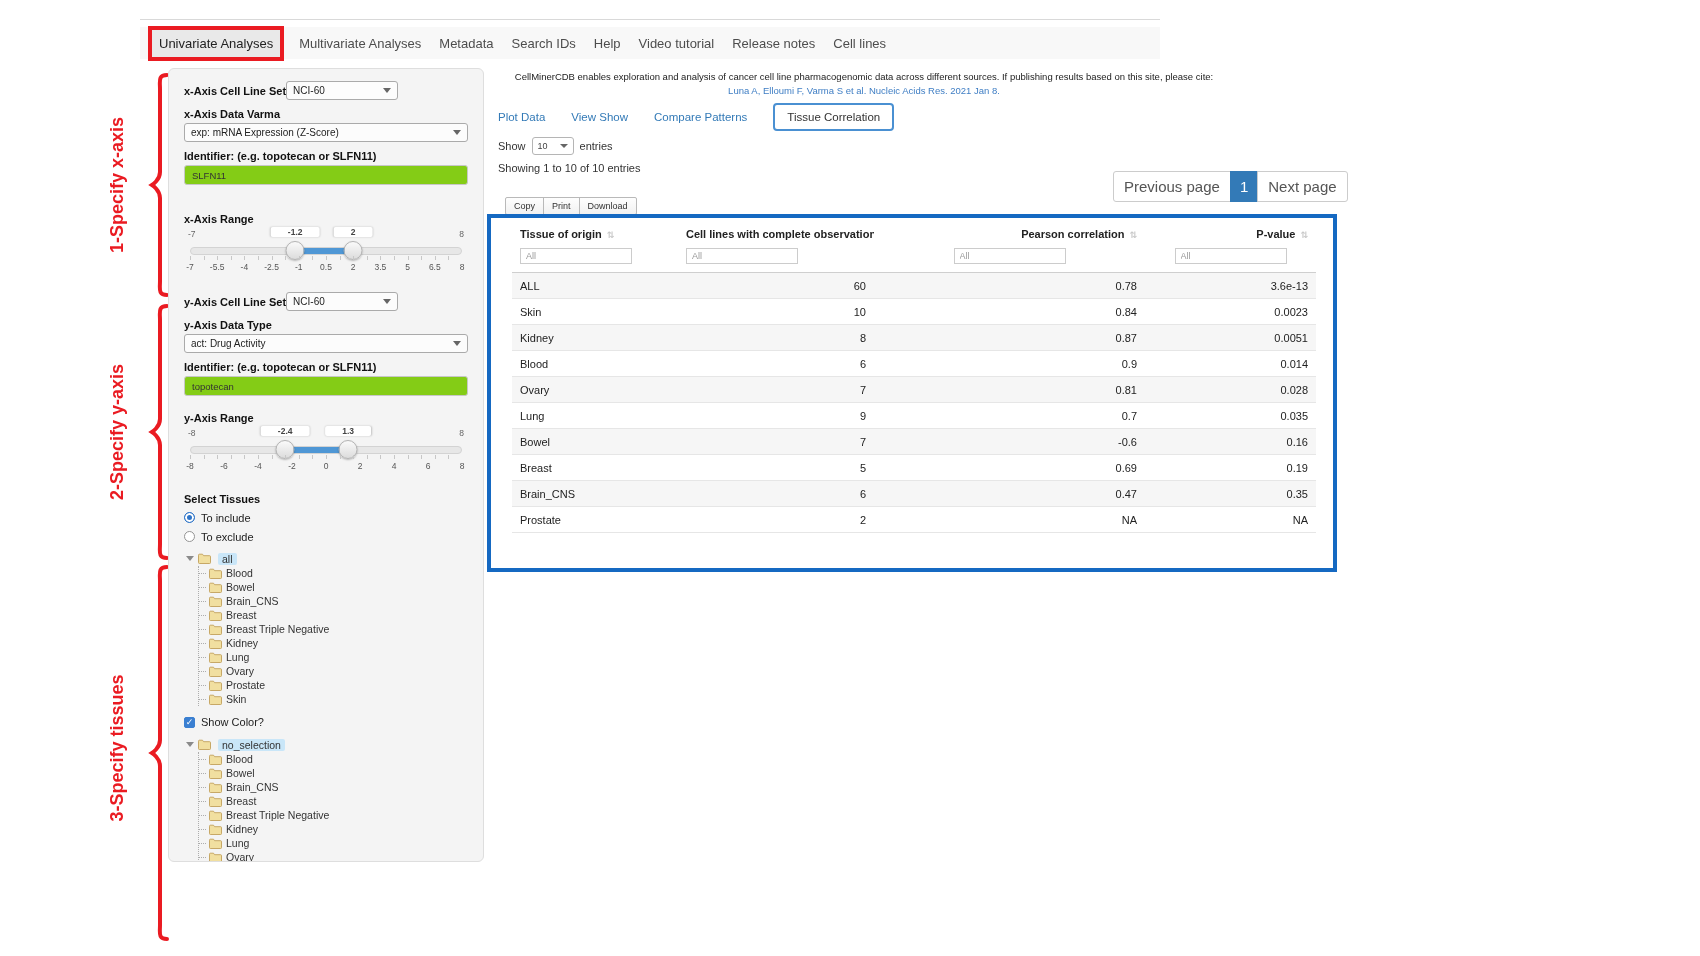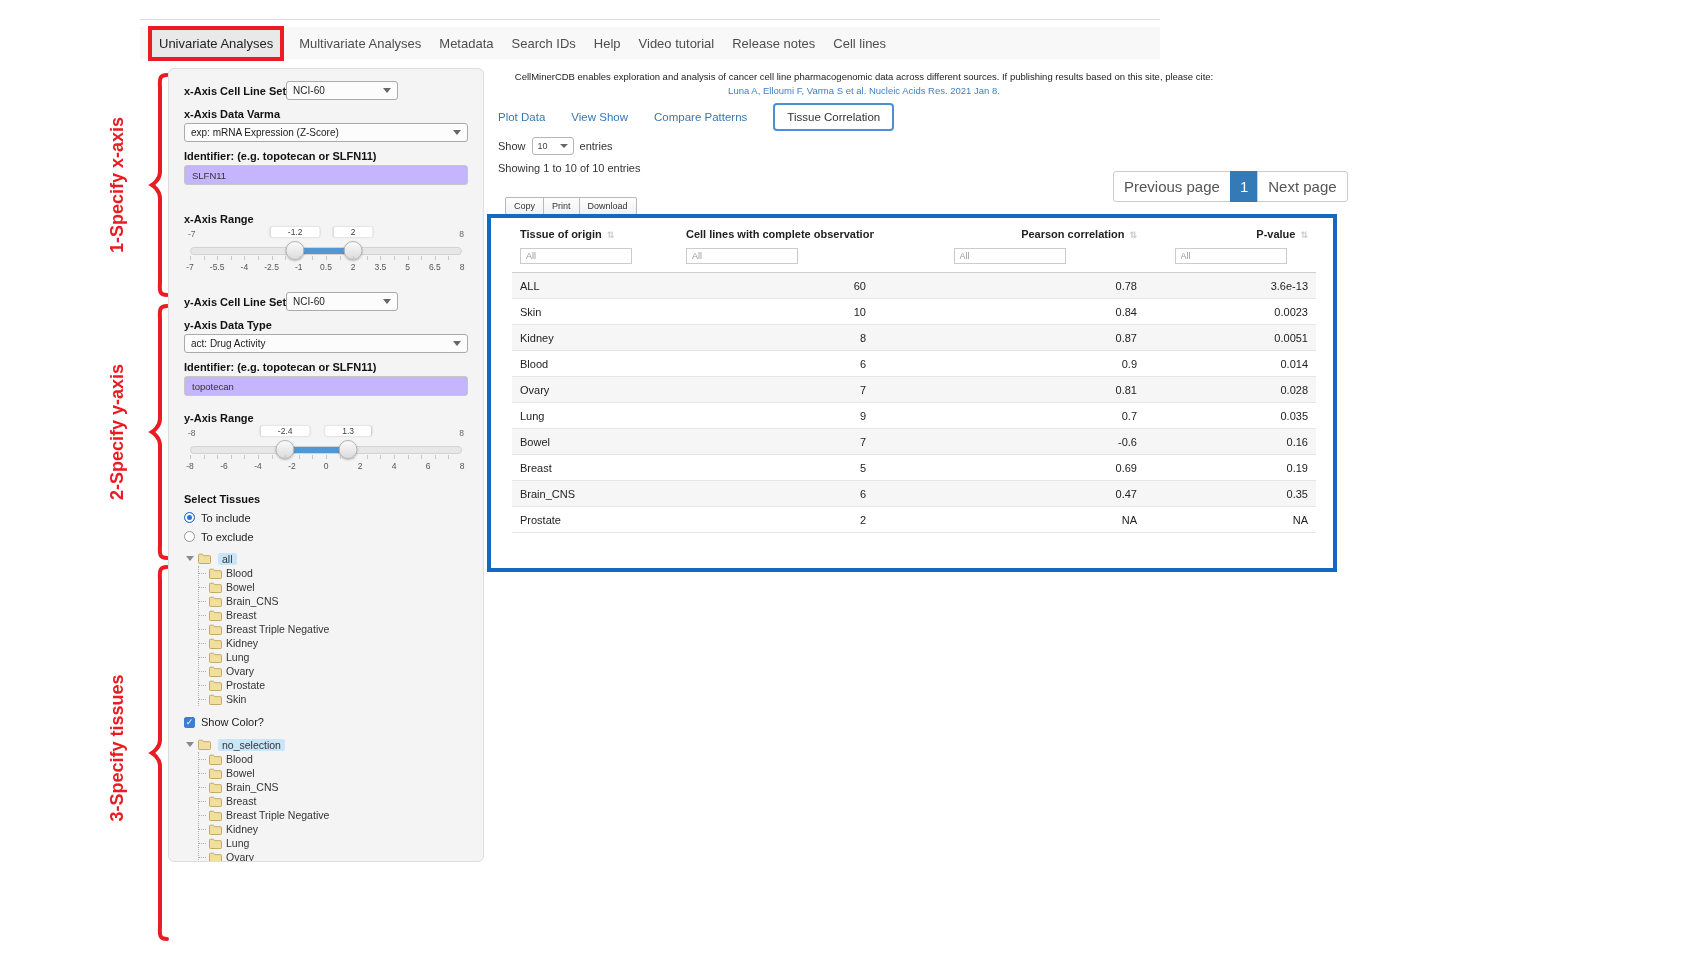--- a/index.html
+++ b/index.html
@@ -23,29 +23,29 @@
            border:1px solid #dedede;border-radius:6px;box-sizing:border-box;
            padding:12px 15px;overflow:hidden;font-size:11px;}
   .lbl{font-weight:bold;font-size:11px;color:#111;margin:8px 0 3px;}
   .inline-ctl{display:flex;align-items:center;margin-bottom:2px;}
   .sel{display:flex;align-items:center;justify-content:space-between;background:#fcfcfc;
        border:1px solid #aaa;border-radius:3px;height:19px;padding:0 6px;font-size:10px;color:#222;box-sizing:border-box;}
   .sel-sm{width:112px;}
   .sel-full{width:100%;}
   .chev{width:0;height:0;border-left:4px solid transparent;border-right:4px solid transparent;
         border-top:5px solid #666;margin-left:6px;flex-shrink:0;}
-  .txt{width:100%;box-sizing:border-box;background:#c4b5fd;border:1px solid #c7c7c7;border-radius:3px;
+  .txt{width:100%;box-sizing:border-box;background:#84cc16;border:1px solid #c7c7c7;border-radius:3px;
        height:20px;padding:0 7px;font-size:9.5px;color:#333;font-family:inherit;}
 
   
   .slider{position:relative;height:48px;margin:2px 6px 0;}
   .sl-minlab{position:absolute;left:-2px;top:1px;font-size:8.5px;color:#666;}
   .sl-maxlab{position:absolute;right:-2px;top:1px;font-size:8.5px;color:#666;}
   .sl-bubble{position:absolute;top:-1px;transform:translateX(-50%);background:#fff;border-radius:2px;
-             padding:0 17px;font-size:8.5px;color:#444;box-shadow:0 0 2px #bdbdbd;}
+             padding:0 17px;font-size:8.5px;color:#444;box-shadow:0 0 2px #bdbdbd;font-weight:bold;}
   .sl-track{position:absolute;left:0;right:0;top:19px;height:6px;background:#e7e7e7;
             border:1px solid #d3d3d3;border-radius:4px;}
   .sl-range{position:absolute;top:20px;height:6px;background:#4f97d5;}
   .sl-handle{position:absolute;top:13px;width:17px;height:17px;border-radius:50%;
              background:linear-gradient(#fafafa,#dcdcdc);border:1px solid #b3b3b3;
              transform:translateX(-50%);box-shadow:0 1px 2px rgba(0,0,0,.25);}
   .sl-tickmarks{position:absolute;left:0;right:0;top:28px;height:4px;
                 background-image:repeating-linear-gradient(90deg,#c7c7c7 0 1px,transparent 1px 5%);}
   .sl-ticks{position:absolute;left:0;right:0;top:34px;height:12px;}
   .sl-tick-label{position:absolute;transform:translateX(-50%);font-size:8.5px;color:#555;}

